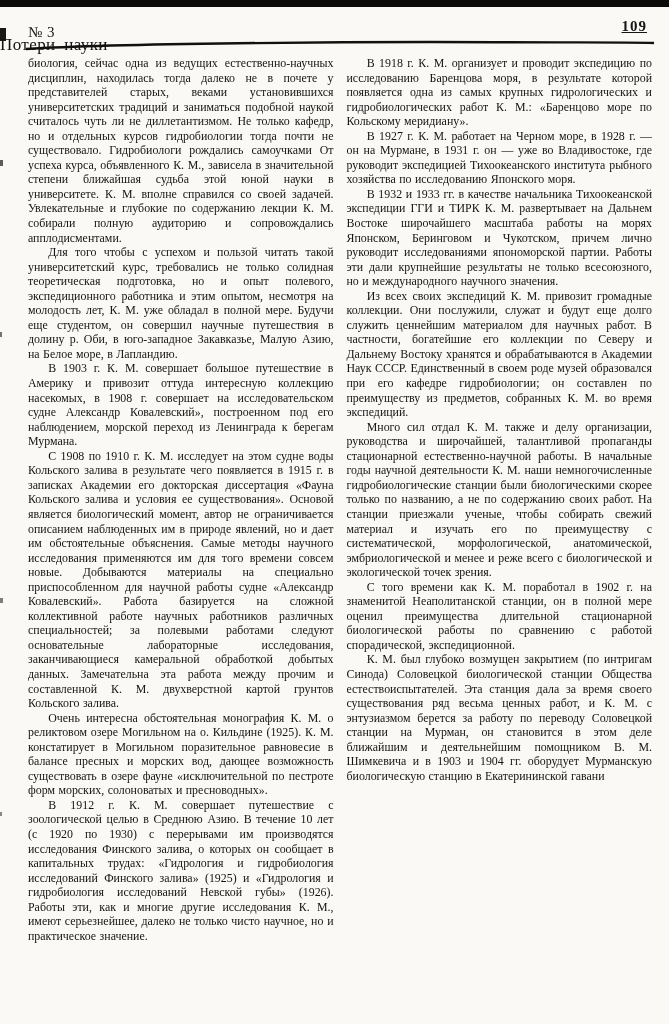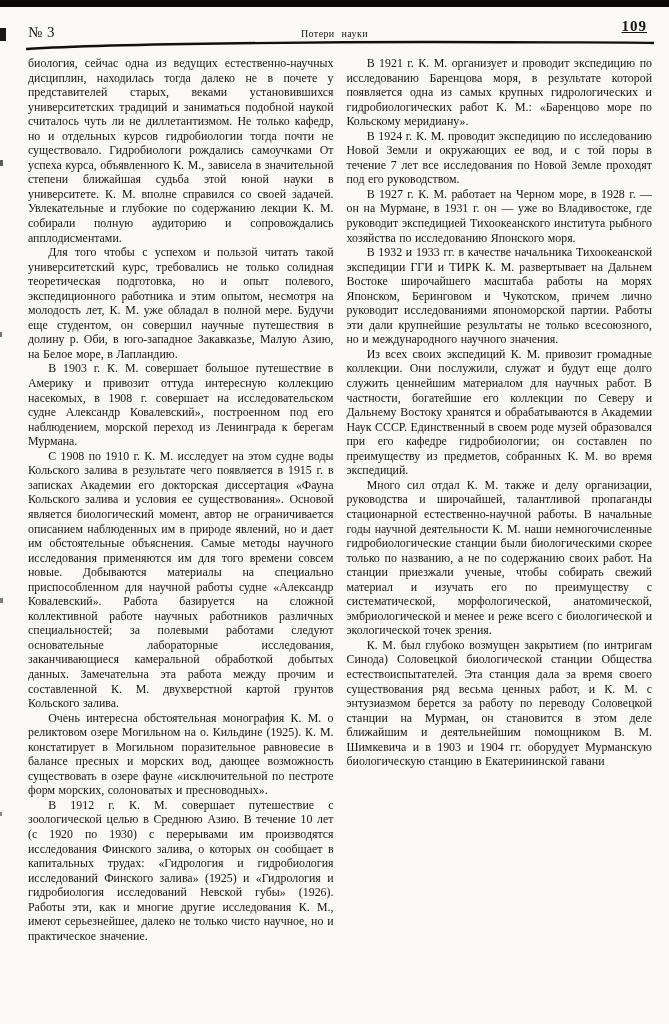--- a/index.html
+++ b/index.html
@@ -26,22 +26,22 @@
   .speck-d{top:598px;left:0;width:3px;height:5px;opacity:.55;}
   .speck-e{top:812px;left:0;width:2px;height:4px;opacity:.5;}
   .header{
     position:absolute;top:18px;left:0;width:669px;height:26px;
   }
   .issue{
     position:absolute;left:28px;top:6px;
     font-size:15px;letter-spacing:.5px;
   }
   .page-title{
-    position:absolute;left:0;right:0;top:10px;
-    text-align:center;font-size:10px;word-spacing:4px;letter-spacing:.4px;
+    position:absolute;left:0;right:0;top:17px;
+    font-size:17px;word-spacing:4px;letter-spacing:.4px;
   }
   .page-num{
     position:absolute;right:22px;top:0;
     font-size:15px;font-weight:bold;letter-spacing:1px;text-decoration:underline;
   }
   .header-rule{
     position:absolute;top:40px;left:26px;width:628px;height:12px;
   }
   .content{
     position:absolute;top:56px;left:28px;width:624px;
@@ -84,23 +84,23 @@
   <div class="content">
     <div class="col">
       <p class="no-indent">биология, сейчас одна из ведущих естественно-научных дисциплин, находилась тогда далеко не в почете у представителей старых, веками установившихся университетских традиций и заниматься подобной наукой считалось чуть ли не диллетантизмом. Не только кафедр, но и отдельных курсов гидробиологии тогда почти не существовало. Гидробиологи рождались самоучками От успеха курса, объявленного К. М., зависела в значительной степени ближайшая судьба этой юной науки в университете. К. М. вполне справился со своей задачей. Увлекательные и глубокие по содержанию лекции К. М. собирали полную аудиторию и сопровождались апплодисментами.</p>
       <p>Для того чтобы с успехом и пользой читать такой университетский курс, требовались не только солидная теоретическая подготовка, но и опыт полевого, экспедиционного работника и этим опытом, несмотря на молодость лет, К. М. уже обладал в полной мере. Будучи еще студентом, он совершил научные путешествия в долину р. Оби, в юго-западное Закавказье, Малую Азию, на Белое море, в Лапландию.</p>
       <p>В 1903 г. К. М. совершает большое путешествие в Америку и привозит оттуда интересную коллекцию насекомых, в 1908 г. совершает на исследовательском судне Александр Ковалевский», построенном под его наблюдением, морской переход из Ленинграда к берегам Мурмана.</p>
       <p>С 1908 по 1910 г. К. М. исследует на этом судне воды Кольского залива в результате чего появляется в 1915 г. в записках Академии его докторская диссертация «Фауна Кольского залива и условия ее существования». Основой является биологический момент, автор не ограничивается описанием наблюденных им в природе явлений, но и дает им обстоятельные объяснения. Самые методы научного исследования применяются им для того времени совсем новые. Добываются материалы на специально приспособленном для научной работы судне «Александр Ковалевский». Работа базируется на сложной коллективной работе научных работников различных специальностей; за полевыми работами следуют основательные лабораторные исследования, заканчивающиеся камеральной обработкой добытых данных. Замечательна эта работа между прочим и составленной К. М. двухверстной картой грунтов Кольского залива.</p>
       <p>Очень интересна обстоятельная монография К. М. о реликтовом озере Могильном на о. Кильдине (1925). К. М. констатирует в Могильном поразительное равновесие в балансе пресных и морских вод, дающее возможность существовать в озере фауне «исключительной по пестроте форм морских, солоноватых и пресноводных».</p>
       <p>В 1912 г. К. М. совершает путешествие с зоологической целью в Среднюю Азию. В течение 10 лет (с 1920 по 1930) с перерывами им производятся исследования Финского залива, о которых он сообщает в капитальных трудах: «Гидрология и гидробиология исследований Финского залива» (1925) и «Гидрология и гидробиология исследований Невской губы» (1926). Работы эти, как и многие другие исследования К. М., имеют серьезнейшее, далеко не только чисто научное, но и практическое значение.</p>
     </div>
     <div class="col">
-      <p>В 1921 г. К. М. организует и проводит экспедицию по исследованию Баренцова моря, в результате которой появляется одна из самых крупных гидрологических и гидробиологических работ К. М.: «Баренцово море по Кольскому меридиану».</p>
-      <p>В 1924 г. К. М. проводит экспедицию по исследованию Новой Земли и окружающих ее вод, и с той поры в течение 7 лет все исследования по Новой Земле проходят под его руководством.</p>
+      <p>В 1918 г. К. М. организует и проводит экспедицию по исследованию Баренцова моря, в результате которой появляется одна из самых крупных гидрологических и гидробиологических работ К. М.: «Баренцово море по Кольскому меридиану».</p>
       <p>В 1927 г. К. М. работает на Черном море, в 1928 г. — он на Мурмане, в 1931 г. он — уже во Владивостоке, где руководит экспедицией Тихоокеанского института рыбного хозяйства по исследованию Японского моря.</p>
       <p>В 1932 и 1933 гг. в качестве начальника Тихоокеанской экспедиции ГГИ и ТИРК К. М. развертывает на Дальнем Востоке широчайшего масштаба работы на морях Японском, Беринговом и Чукотском, причем лично руководит исследованиями япономорской партии. Работы эти дали крупнейшие результаты не только всесоюзного, но и международного научного значения.</p>
       <p>Из всех своих экспедиций К. М. привозит громадные коллекции. Они послужили, служат и будут еще долго служить ценнейшим материалом для научных работ. В частности, богатейшие его коллекции по Северу и Дальнему Востоку хранятся и обрабатываются в Академии Наук СССР. Единственный в своем роде музей образовался при его кафедре гидробиологии; он составлен по преимуществу из предметов, собранных К. М. во время экспедиций.</p>
       <p>Много сил отдал К. М. также и делу организации, руководства и широчайшей, талантливой пропаганды стационарной естественно-научной работы. В начальные годы научной деятельности К. М. наши немногочисленные гидробиологические станции были биологическими скорее только по названию, а не по содержанию своих работ. На станции приезжали ученые, чтобы собирать свежий материал и изучать его по преимуществу с систематической, морфологической, анатомической, эмбриологической и менее и реже всего с биологической и экологической точек зрения.</p>
+      <p>С того времени как К. М. поработал в 1902 г. на знаменитой Неаполитанской станции, он в полной мере оценил преимущества длительной стационарной биологической работы по сравнению с работой спорадической, экспедиционной.</p>
       <p>К. М. был глубоко возмущен закрытием (по интригам Синода) Соловецкой биологической станции Общества естествоиспытателей. Эта станция дала за время своего существования ряд весьма ценных работ, и К. М. с энтузиазмом берется за работу по переводу Соловецкой станции на Мурман, он становится в этом деле ближайшим и деятельнейшим помощником В. М. Шимкевича и в 1903 и 1904 гг. оборудует Мурманскую биологическую станцию в Екатерининской гавани</p>
     </div>
   </div>
 
 </div>
 
 </body></html>

